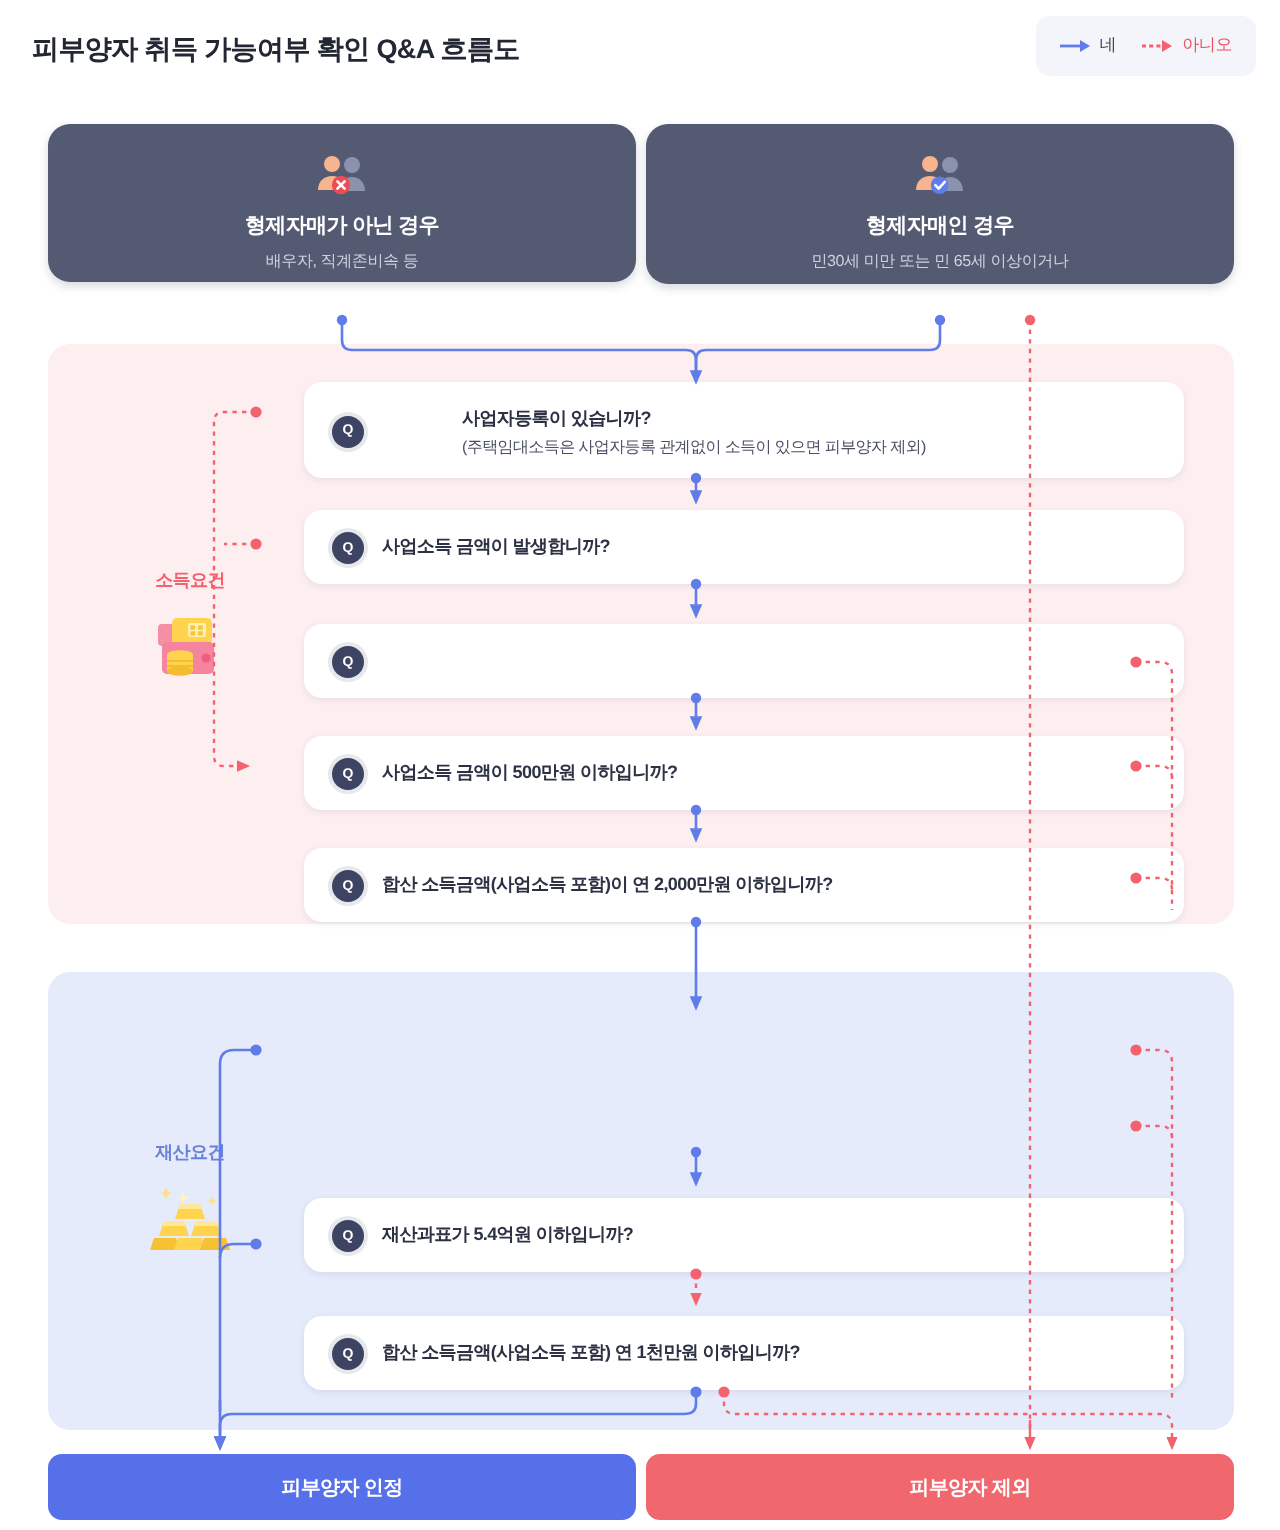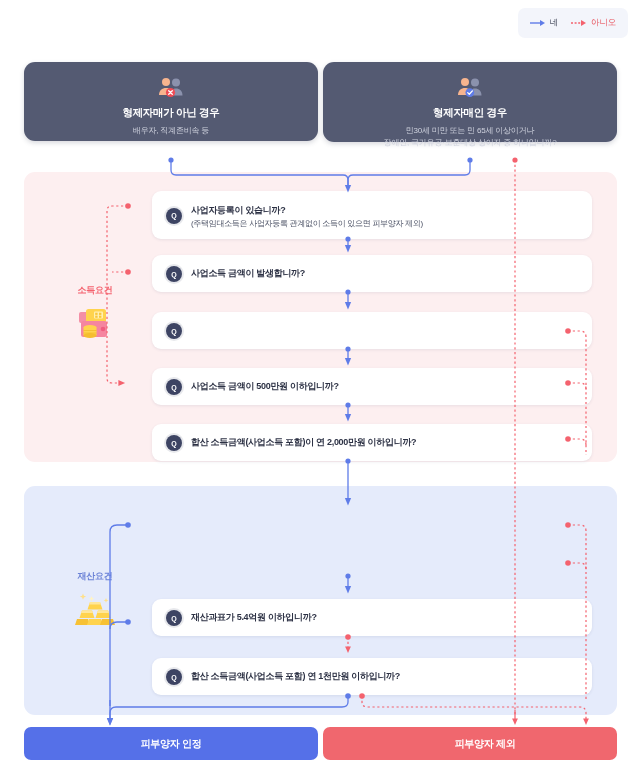--- a/index.html
+++ b/index.html
@@ -161,20 +161,21 @@
     width: 640px; height: 765px;
     pointer-events: none;
   }
 </style>
 </head>
 <body>
 
 <div id="page">
 
   <div class="header">
+    <div class="page-title">피부양자 취득 가능여부 확인 Q&amp;A 흐름도</div>
 
     <div class="legend">
       <div class="legend-item">
         <svg class="legend-arrow" width="16" height="8" viewBox="0 0 16 8">
           <line x1="0" y1="4" x2="10" y2="4" stroke="#5f7ce8" stroke-width="1.4"></line>
           <polygon points="10,1 15,4 10,7" fill="#5f7ce8"></polygon>
         </svg>
         <span class="legend-label">네</span>
       </div>
       <div class="legend-item">
@@ -208,21 +209,20 @@
         <circle cx="10" cy="6" r="4" fill="#f7b48e"></circle>
         <path d="M3 19 c0-4.5 3.2-7 7-7 s7 2.5 7 7z" fill="#f7b48e"></path>
         <circle cx="20" cy="6.5" r="4" fill="#8b92ad"></circle>
         <path d="M13.5 19.5 c0-4.5 3-7 6.5-7 s6.5 2.5 6.5 7z" fill="#8b92ad"></path>
         <circle cx="14.8" cy="16.6" r="4.4" fill="#5f7ce8"></circle>
         <path d="M12.7 16.6 l1.6 1.7 l3.1-3.4" stroke="#fff" stroke-width="1.3" fill="none" stroke-linecap="round" stroke-linejoin="round"></path>
       </svg>
     </div>
     <div class="top-title">형제자매인 경우</div>
     <div class="top-sub">민30세 미만 또는 민 65세 이상이거나</div>
-    <div class="top-sub">장애인, 국가유공·보훈대상 상이자 중 하나입니까?</div>
   </div>
 
   <div class="section income">
     <div class="section-label">
       <span class="txt">소득요건</span>
       <div class="section-icon">
         <svg width="42" height="38" viewBox="0 0 42 38">
           <rect x="5" y="8" width="13" height="11" rx="2" fill="#f48fa6"></rect>
           <rect x="12" y="5" width="20" height="14" rx="2.5" fill="#ffd34d"></rect>
           <rect x="20" y="7.5" width="9" height="7" rx="1" fill="#fff0b3"></rect>
@@ -234,21 +234,21 @@
           <circle cx="29" cy="25" r="2.3" fill="#ef5d7f"></circle>
           <ellipse cx="16" cy="23.5" rx="6.5" ry="2.4" fill="#ffd34d"></ellipse>
           <rect x="9.5" y="23.5" width="13" height="8" fill="#ffd34d"></rect>
           <ellipse cx="16" cy="31.5" rx="6.5" ry="2.4" fill="#f5bd2e"></ellipse>
           <path d="M9.5 26.5 h13 M9.5 29 h13" stroke="#f5bd2e" stroke-width="0.9"></path>
         </svg>
       </div>
     </div>
 
     <div class="qcard" style="left:128px; top:19px; width:440px; height:48px;">
-      <div class="qrow" style="align-items:center;">
+      <div class="qrow" style="align-items:center;gap:40px;">
         <span class="qbadge">Q</span>
         <span class="qtext">
           <span class="qmain">사업자등록이 있습니까?</span>
           <span class="qsub" style="display:block;">(주택임대소득은 사업자등록 관계없이 소득이 있으면 피부양자 제외)</span>
         </span>
       </div>
     </div>
 
     <div class="qcard" style="left:128px; top:83px; width:440px; height:37px;">
       <div class="qrow qrow-center">

